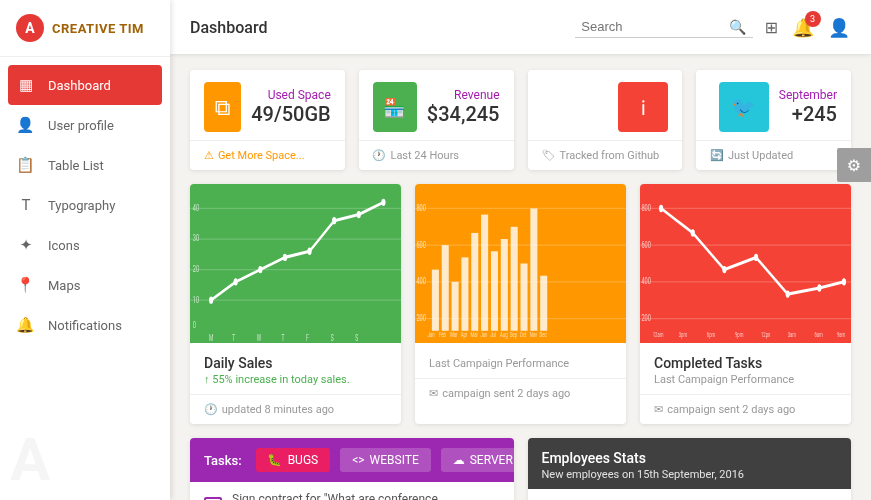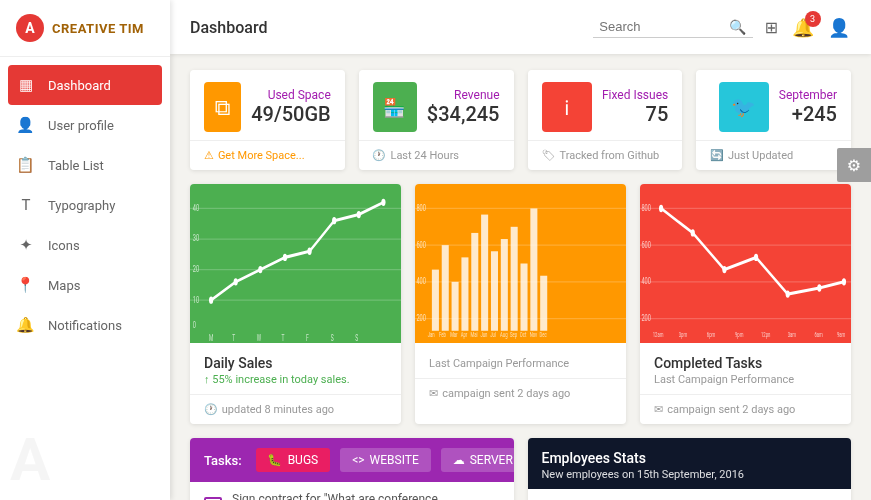--- a/index.html
+++ b/index.html
@@ -15,21 +15,21 @@
     .nav-item.active { background: #e53935; color: white; border-radius: 4px; margin: 0 8px; padding: 11px 8px; }
     .nav-item .nav-icon { width: 20px; text-align: center; font-size: 15px; }
     .sidebar-watermark { position: absolute; bottom: 0; left: 0; right: 0; font-size: 60px; color: rgba(0,0,0,0.04); font-weight: bold; padding: 10px; line-height: 1; pointer-events: none; }
 
     
     .main { flex: 1; display: flex; flex-direction: column; overflow: hidden; }
 
     
     .header { background: #fff; display: flex; align-items: center; padding: 0 20px; height: 54px; box-shadow: 0 1px 4px rgba(0,0,0,0.1); gap: 12px; }
     .header-title { font-size: 16px; font-weight: 500; color: #333; flex: 1; }
-    .search-box { display: flex; align-items: center; border-bottom: 1px solid #ccc; padding: 2px 6px; gap: 0; }
+    .search-box { display: flex; align-items: center; border-bottom: 1px solid #ccc; padding: 2px 6px; gap: 18px; }
     .search-input { border: none; outline: none; font-size: 13px; width: 130px; background: transparent; }
     .header-icons { display: flex; align-items: center; gap: 14px; }
     .header-icon-btn { position: relative; cursor: pointer; color: #666; font-size: 18px; display: flex; align-items: center; }
     .badge { position: absolute; top: -6px; right: -6px; background: #e53935; color: white; border-radius: 50%; width: 16px; height: 16px; font-size: 9px; display: flex; align-items: center; justify-content: center; }
 
     
     .content { flex: 1; overflow-y: auto; padding: 16px 20px; display: flex; flex-direction: column; gap: 14px; }
 
     
     .stat-cards { display: grid; grid-template-columns: repeat(4, 1fr); gap: 14px; }
@@ -70,21 +70,21 @@
     .task-tab.website { background: rgba(255,255,255,0.2); }
     .task-tab.server { background: rgba(255,255,255,0.2); }
     .task-item { display: flex; align-items: center; gap: 10px; padding: 10px 14px; border-bottom: 1px solid #f5f5f5; }
     .task-checkbox { width: 18px; height: 18px; border: 2px solid #9c27b0; border-radius: 2px; display: flex; align-items: center; justify-content: center; color: #9c27b0; font-size: 12px; flex-shrink: 0; }
     .task-text { flex: 1; font-size: 12px; color: #555; }
     .task-actions { display: flex; gap: 8px; }
     .task-edit { color: #9c27b0; cursor: pointer; font-size: 14px; }
     .task-delete { color: #f44336; cursor: pointer; font-size: 14px; }
 
     .employees-card { background: #fff; border-radius: 4px; box-shadow: 0 1px 4px rgba(0,0,0,0.1); overflow: hidden; }
-    .employees-header { background: #0f172a; padding: 12px 14px 8px; }
+    .employees-header { background: #404040; padding: 12px 14px 8px; }
     .employees-title { color: white; font-size: 14px; font-weight: 500; }
     .employees-subtitle { color: rgba(255,255,255,0.85); font-size: 11px; margin-top: 2px; }
     .employees-table { width: 100%; }
     .employees-table th { padding: 8px 14px; text-align: left; font-size: 12px; color: #ff9800; font-weight: 500; border-bottom: 1px solid #eee; }
     .employees-table td { padding: 7px 14px; font-size: 12px; color: #555; border-bottom: 1px solid #f5f5f5; }
 
     
     svg { width: 100%; height: 100%; }
 
     
@@ -178,24 +178,20 @@
         </div>
         <div class="stat-card-bottom">
           <span>🕐</span>
           <span>Last 24 Hours</span>
         </div>
       </div>
 
       <div class="stat-card">
         <div class="stat-card-top">
           <div class="stat-icon red" style="font-size:20px;">ℹ</div>
-          <div class="stat-info">
-            <div class="stat-label">Fixed Issues</div>
-            <div class="stat-value">75</div>
-          </div>
         </div>
         <div class="stat-card-bottom">
           <span>🏷</span>
           <span>Tracked from Github</span>
         </div>
       </div>
 
       <div class="stat-card">
         <div class="stat-card-top">
           <div class="stat-icon teal" style="font-size:20px;">🐦</div>

